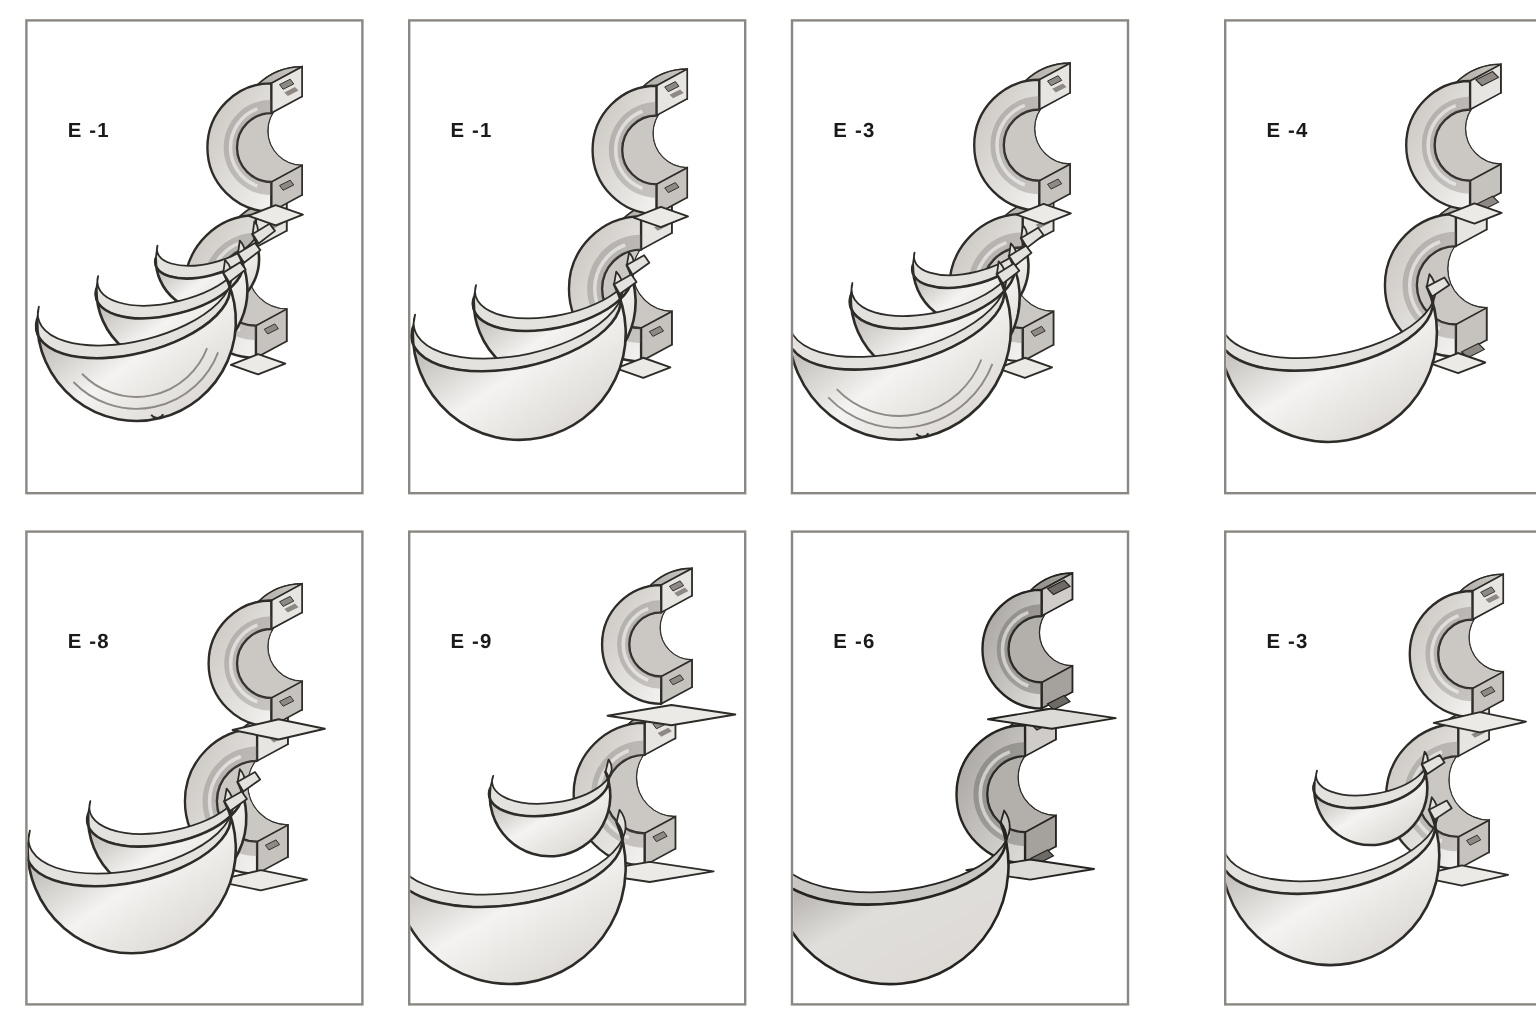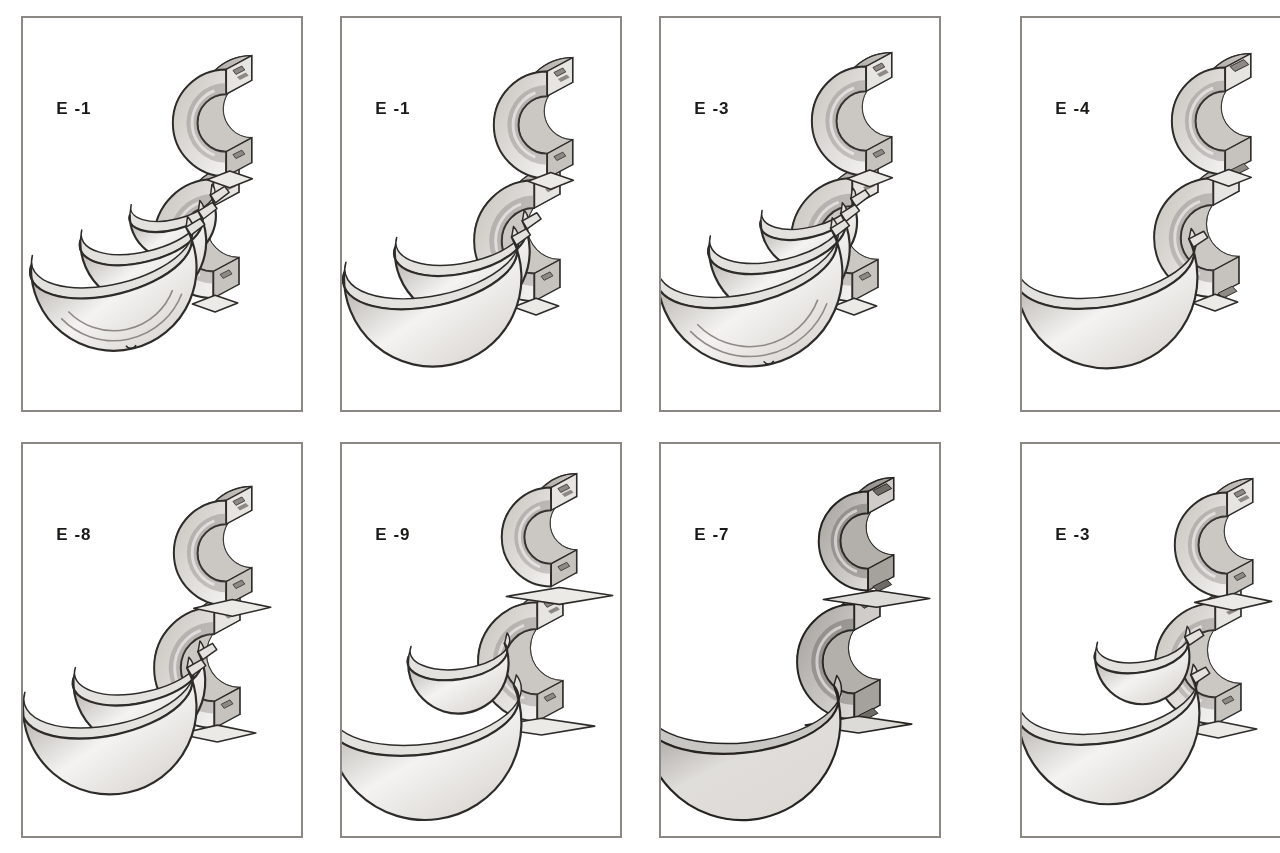--- a/index.html
+++ b/index.html
@@ -406,21 +406,21 @@
         <path d="M 198.7 67.0 A 32.95 32.95 0 0 0 198.7 129.0" fill="none" stroke="#ffffff" stroke-opacity="0.55" stroke-width="3"></path>
         <path d="M 215 47 L 229 40 L 234 45 L 220 52 Z" fill="#6e6a66" stroke="#262420" stroke-width="1"></path>
         <path d="M 215 144 L 229 137 L 234 142 L 220 149 Z" fill="#6e6a66" stroke="#262420" stroke-width="1"></path>
         <path d="M 164.64 157 L 218.64 148 L 272.64 156 L 218.64 165 Z" fill="#dddbd7" stroke="#262420" stroke-width="1.6" stroke-linejoin="round"></path>
         <path d="M 146.32 284 L 200.32 275 L 254.32 283 L 200.32 292 Z" fill="#dddbd7" stroke="#262420" stroke-width="1.6" stroke-linejoin="round"></path>
         <g transform="rotate(-6 82 280)">
           <path d="M 182.6 244.1 A 100 46 0 1 1 -10.6 244.1 L -14.6 254.1 A 100 46 0 1 0 178.6 254.1 Z" fill="#c9c7c4" stroke="#262420" stroke-width="1.5" stroke-linejoin="round"></path>
           <path d="M -14.6 254.1 A 100 100 0 1 0 178.6 254.1 A 100 46 0 1 1 -14.6 254.1 Z" fill="url(#gS6)" stroke="#262420" stroke-width="2.2" stroke-linejoin="round"></path>
         </g>
       </svg>
-    <div class="panel-label">E -7</div>
+    <div class="panel-label">E -6</div>
   </div>
   <div class="panel c3 r1">
     <svg class="illu" viewBox="0 0 282 396" preserveAspectRatio="none">
         <defs>
           <linearGradient id="gF7" x1="0" y1="0" x2="1" y2="1">
             <stop offset="0" stop-color="#c7c3be"></stop>
             <stop offset="1" stop-color="#f3f2f0"></stop>
           </linearGradient>
           <linearGradient id="gO7" x1="0" y1="1" x2="1" y2="0">
             <stop offset="0" stop-color="#847f79"></stop>

